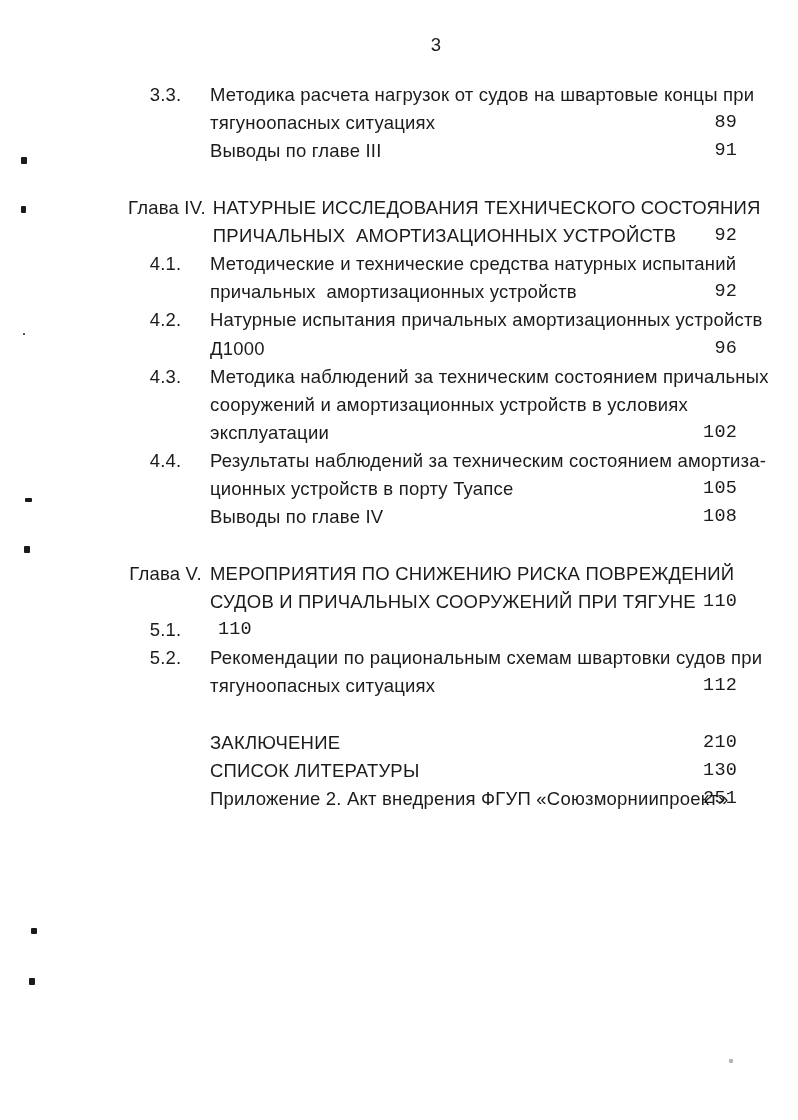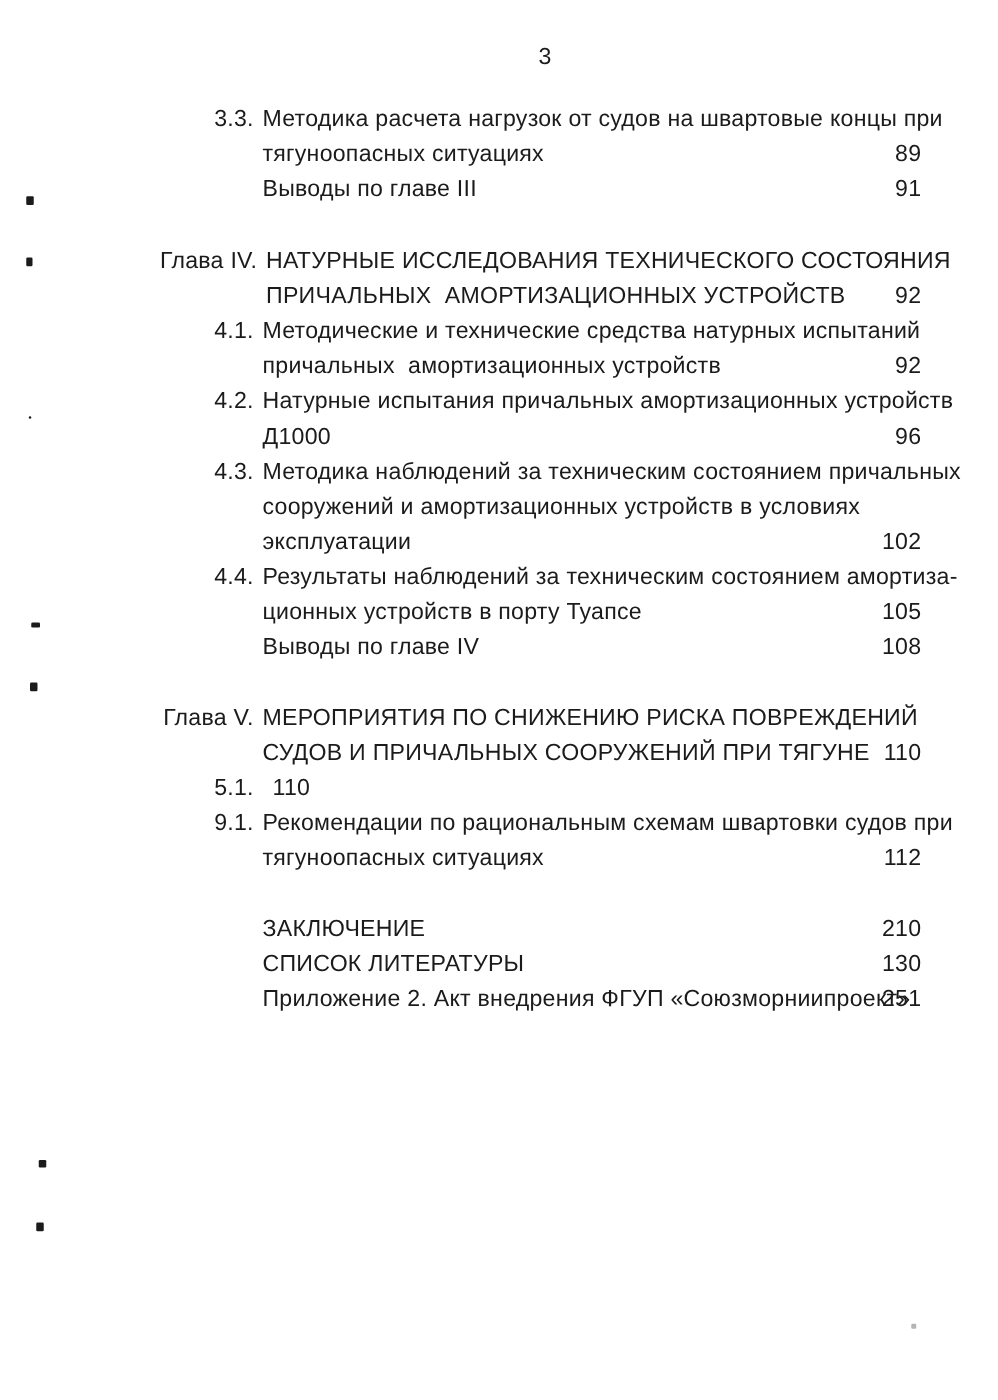--- a/index.html
+++ b/index.html
@@ -34,35 +34,36 @@
   .toc-row {
     display: flex;
     align-items: flex-start;
   }
   .toc-row.gap-before {
     margin-top: 28.15px;
   }
   .toc-label {
     flex: 0 0 75px;
     padding-right: 7px;
-    text-align: right;
+    text-align: center;
     white-space: pre;
   }
   .toc-text {
     flex: 1 1 auto;
     min-width: 0;
   }
   .toc-line {
     white-space: pre;
   }
   .toc-page {
     flex: 0 0 auto;
     align-self: flex-end;
     text-align: right;
     margin-left: 8px;
+    font-family: Liberation Mono, monospace;
   }
   
   .speck {
     position: absolute;
     background: #1b1b1b;
     border-radius: 1px;
   }
   .speck.faint {
     background: #b5b5b5;
   }
@@ -142,21 +143,21 @@
         <div class="toc-line">МЕРОПРИЯТИЯ ПО СНИЖЕНИЮ РИСКА ПОВРЕЖДЕНИЙ</div>
         <div class="toc-line">СУДОВ И ПРИЧАЛЬНЫХ СООРУЖЕНИЙ ПРИ ТЯГУНЕ</div>
       </div>
       <div class="toc-page">110</div>
     </div>
     <div class="toc-row">
       <div class="toc-label">5.1.</div>
       <div class="toc-page">110</div>
     </div>
     <div class="toc-row">
-      <div class="toc-label">9.1.</div>
+      <div class="toc-label">5.2.</div>
       <div class="toc-text">
         <div class="toc-line">Рекомендации по рациональным схемам швартовки судов при</div>
         <div class="toc-line">тягуноопасных ситуациях</div>
       </div>
       <div class="toc-page">112</div>
     </div>
     <div class="toc-row gap-before">
       <div class="toc-label"></div>
       <div class="toc-text">
         <div class="toc-line">ЗАКЛЮЧЕНИЕ</div>

